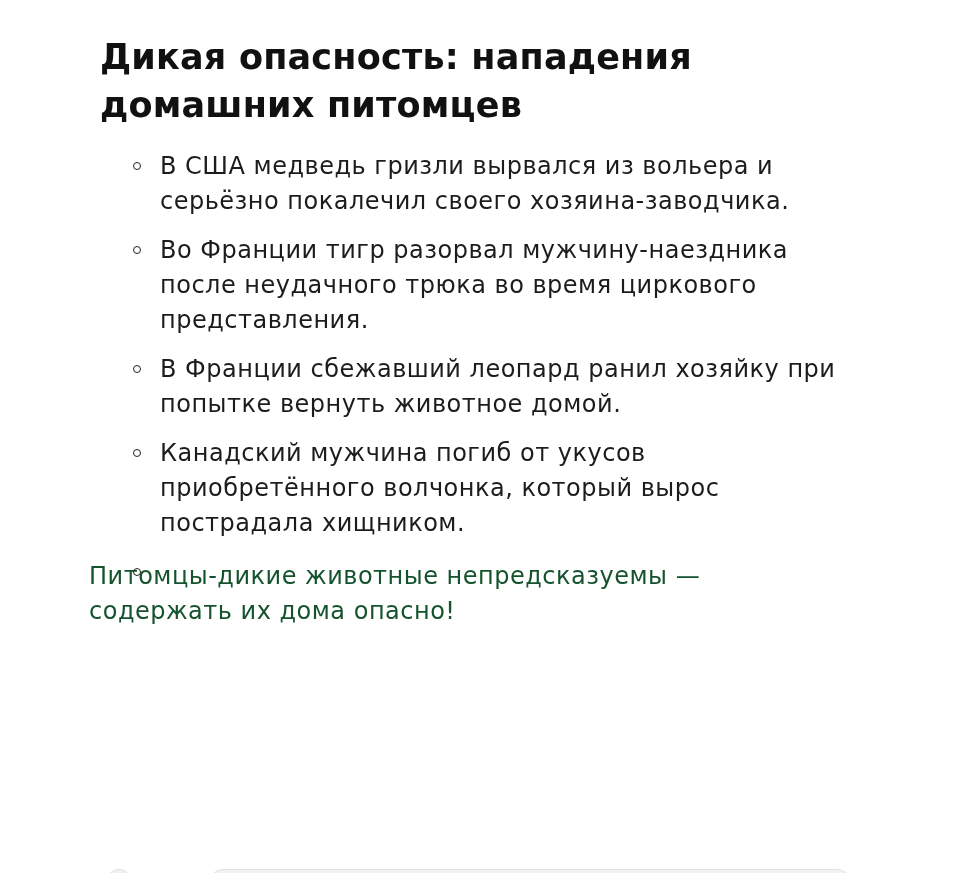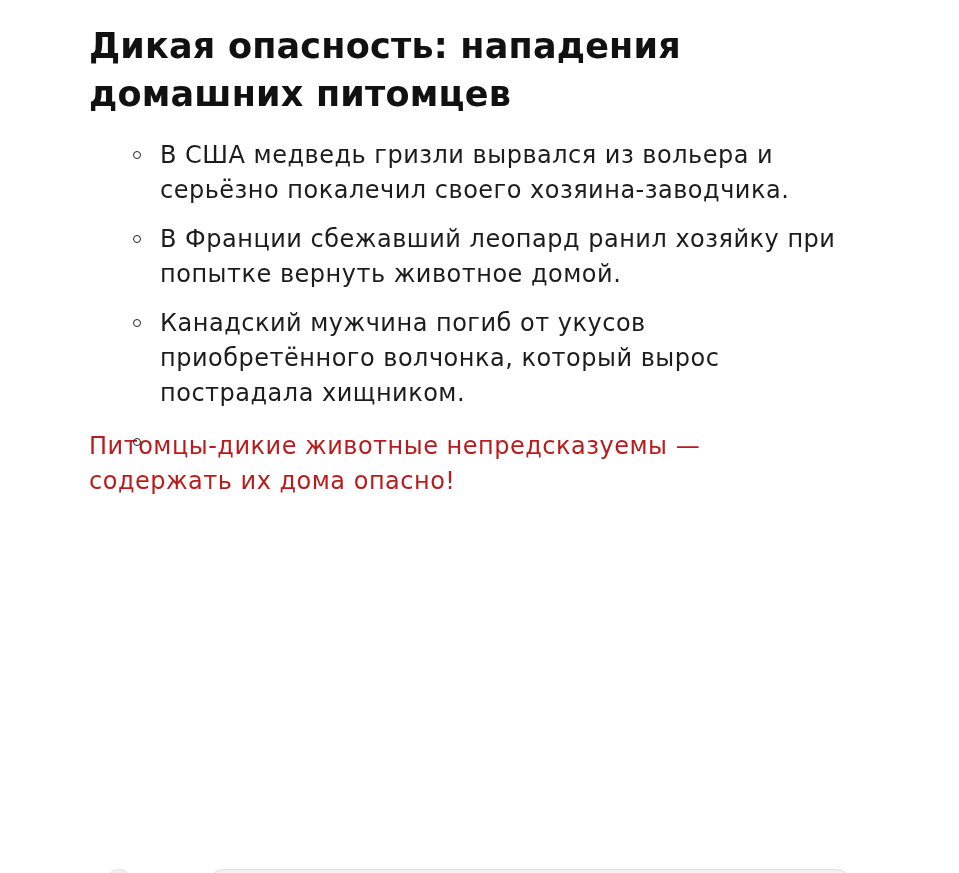--- a/index.html
+++ b/index.html
@@ -15,21 +15,21 @@
       color: #1a1a1a;
       font-family: "DejaVu Sans", sans-serif;
     }
     .content {
       position: absolute;
       left: 89px;
       top: 22px;
       width: 790px;
     }
     h1.title {
-      margin: 0;
+      margin: 11px;
       font-family: "DejaVu Sans", sans-serif;
       font-weight: bold;
       font-size: 35px;
       line-height: 48px;
       letter-spacing: 0.2px;
       color: #111111;
     }
     ul.facts {
       list-style: none;
       margin: 20px 12px 0 0;
@@ -50,21 +50,21 @@
       width: 8px;
       height: 8px;
       border: 1.3px solid #222;
       border-radius: 50%;
       box-sizing: border-box;
     }
     p.conclusion {
       margin: 18px 0 0 0;
       font-size: 24px;
       line-height: 35px;
-      color: #b91c1c;
+      color: #14532d;
       letter-spacing: 0.5px;
       width: 680px;
     }
     .bottom-round {
       position: absolute;
       left: 106px;
       top: 869px;
       width: 26px;
       height: 26px;
       border-radius: 50%;
@@ -88,20 +88,24 @@
 <div class="content">
   <h1 class="title">Дикая опасность: нападения домашних питомцев</h1>
 
   <ul class="facts">
     <li>
       <span class="bullet"></span>
       <span>В США медведь гризли вырвался из вольера и серьёзно покалечил своего хозяина-заводчика.</span>
     </li>
     <li>
       <span class="bullet"></span>
+      <span>Во Франции тигр разорвал мужчину-наездника после неудачного трюка во время циркового представления.</span>
+    </li>
+    <li>
+      <span class="bullet"></span>
       <span>В Франции сбежавший леопард ранил хозяйку при попытке вернуть животное домой.</span>
     </li>
     <li>
       <span class="bullet"></span>
       <span>Канадский мужчина погиб от укусов приобретённого волчонка, который вырос пострадала хищником.</span>
     </li>
     <li>
       <span class="bullet"></span>
     </li>
   </ul>

